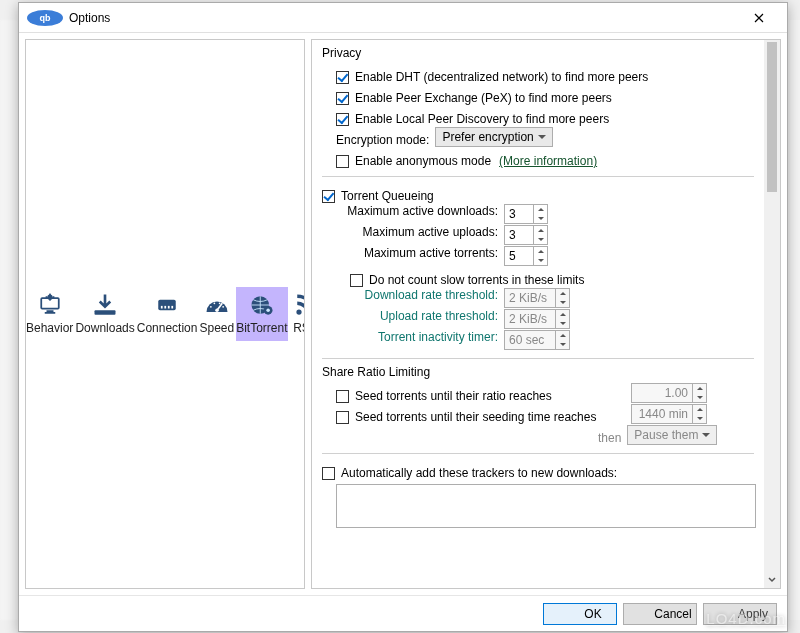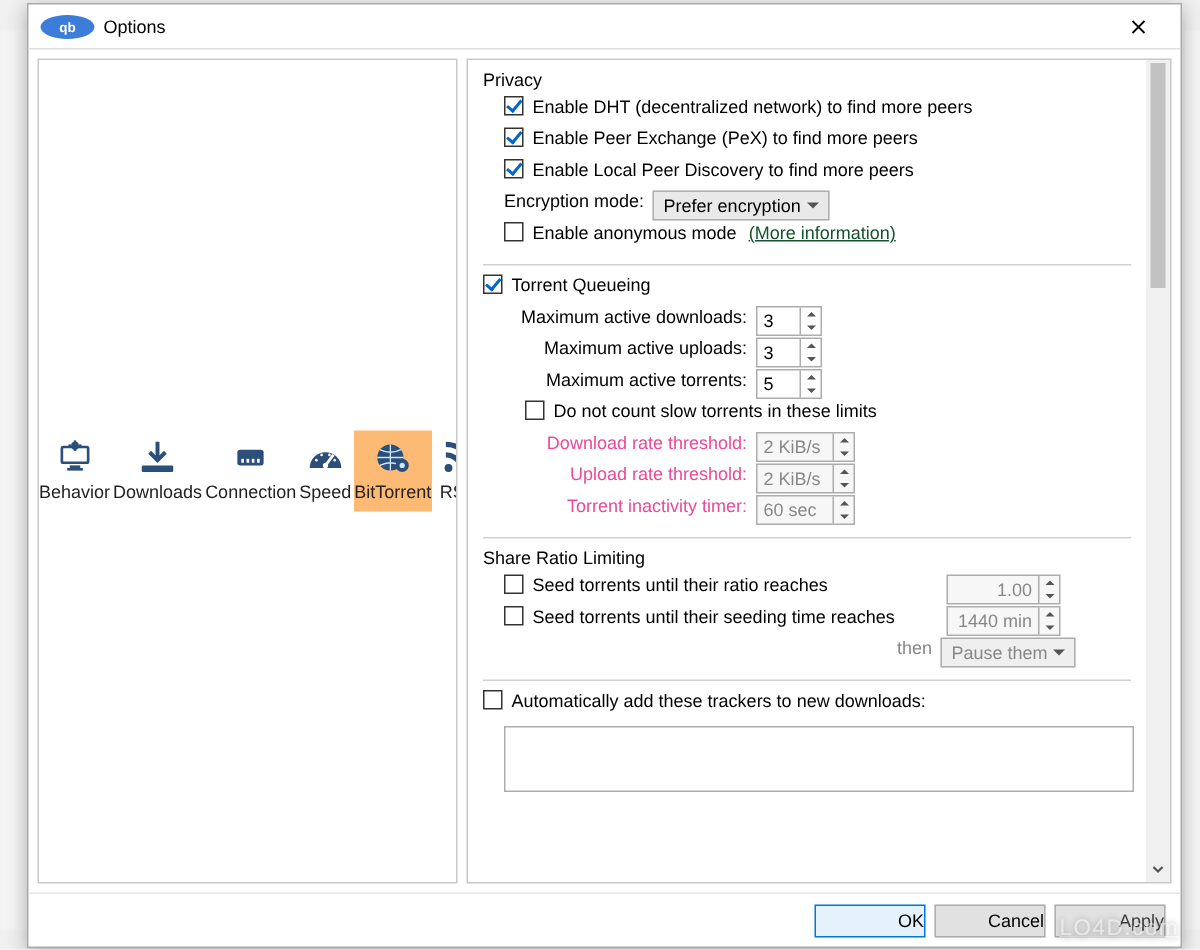--- a/index.html
+++ b/index.html
@@ -58,21 +58,21 @@
   overflow: hidden;
 }
 .sidebar-item {
   width: 100%;
   display: flex;
   flex-direction: column;
   align-items: center;
   padding: 4px 0 6px 0;
   cursor: pointer;
 }
-.sidebar-item.selected { background: #fdba74; }
+.sidebar-item.selected { background: #c4b5fd; }
 .sidebar-item .ic {
   width: 32px; height: 28px;
   color: #2b4f7a;
   display: flex; align-items: center; justify-content: center;
 }
 .sidebar-item .ic svg { width: 28px; height: 26px; fill: #2b4f7a; }
 .sidebar-item .lbl { font-size: 12px; color: #222; margin-top: 2px; }
 
 .content-wrap {
   flex: 1;
@@ -101,21 +101,21 @@
 .scrollbar .arrow {
   position: absolute; left:0; right:0; height:16px;
   display:flex; align-items:center; justify-content:center;
   color:#666;
 }
 .scrollbar .arrow.down { bottom:0; }
 
 .section-title { font-size: 12px; color: #000; margin-bottom: 4px; }
 .section { margin-bottom: 8px; }
 .section.indent { padding-left: 14px; }
-.row { display: flex; align-items: flex-start; min-height: 20px; margin: 1px 0; }
+.row { display: flex; align-items: flex-end; min-height: 20px; margin: 1px 0; }
 .row.indent { padding-left: 14px; }
 .checkbox {
   width: 13px; height: 13px;
   border: 1px solid #333;
   margin-right: 6px;
   display: flex; align-items: center; justify-content: center;
   background: #fff;
 }
 .checkbox.checked::after {
   content: "";
@@ -179,21 +179,21 @@
   border-left:3px solid transparent;
   border-right:3px solid transparent;
 }
 .spin .btns .up::before { border-bottom:3px solid #555; }
 .spin .btns .dn::before { border-top:3px solid #555; }
 
 .hr { border: none; border-top: 1px solid #d0d0d0; margin: 6px 0; }
 
 .form-row { display:flex; align-items:flex-start; margin:1px 0; }
 .form-row .flab { width: 168px; text-align: right; padding-right: 6px; }
-.form-row.disabled .flab { color:#ec4899; }
+.form-row.disabled .flab { color:#0f766e; }
 
 .textarea {
   border: 1px solid #adadad;
   background: #fff;
   height: 44px;
   margin-top: 4px;
   margin-left: 14px;
   width: 420px;
 }
 
@@ -203,21 +203,21 @@
   align-items: center;
   justify-content: flex-end;
   padding: 0 10px;
   gap: 6px;
   border-top: 1px solid #e6e6e6;
 }
 .btn {
   min-width: 74px; height: 22px;
   border: 1px solid #adadad;
   background: #e1e1e1;
-  display: flex; align-items:center; justify-content:flex-end;
+  display: flex; align-items:center; justify-content:center;
   cursor:pointer;
   padding-left:26px;
 }
 .btn.primary { border: 1px solid #0078d7; background: #e5f1fb; }
 .btn.disabled { color:#404040; }
 
 .bg-blur-left {
   position:absolute; left:0; top:20px; width:18px; height:600px;
   background: #f4f4f4;
   filter: blur(1px);

